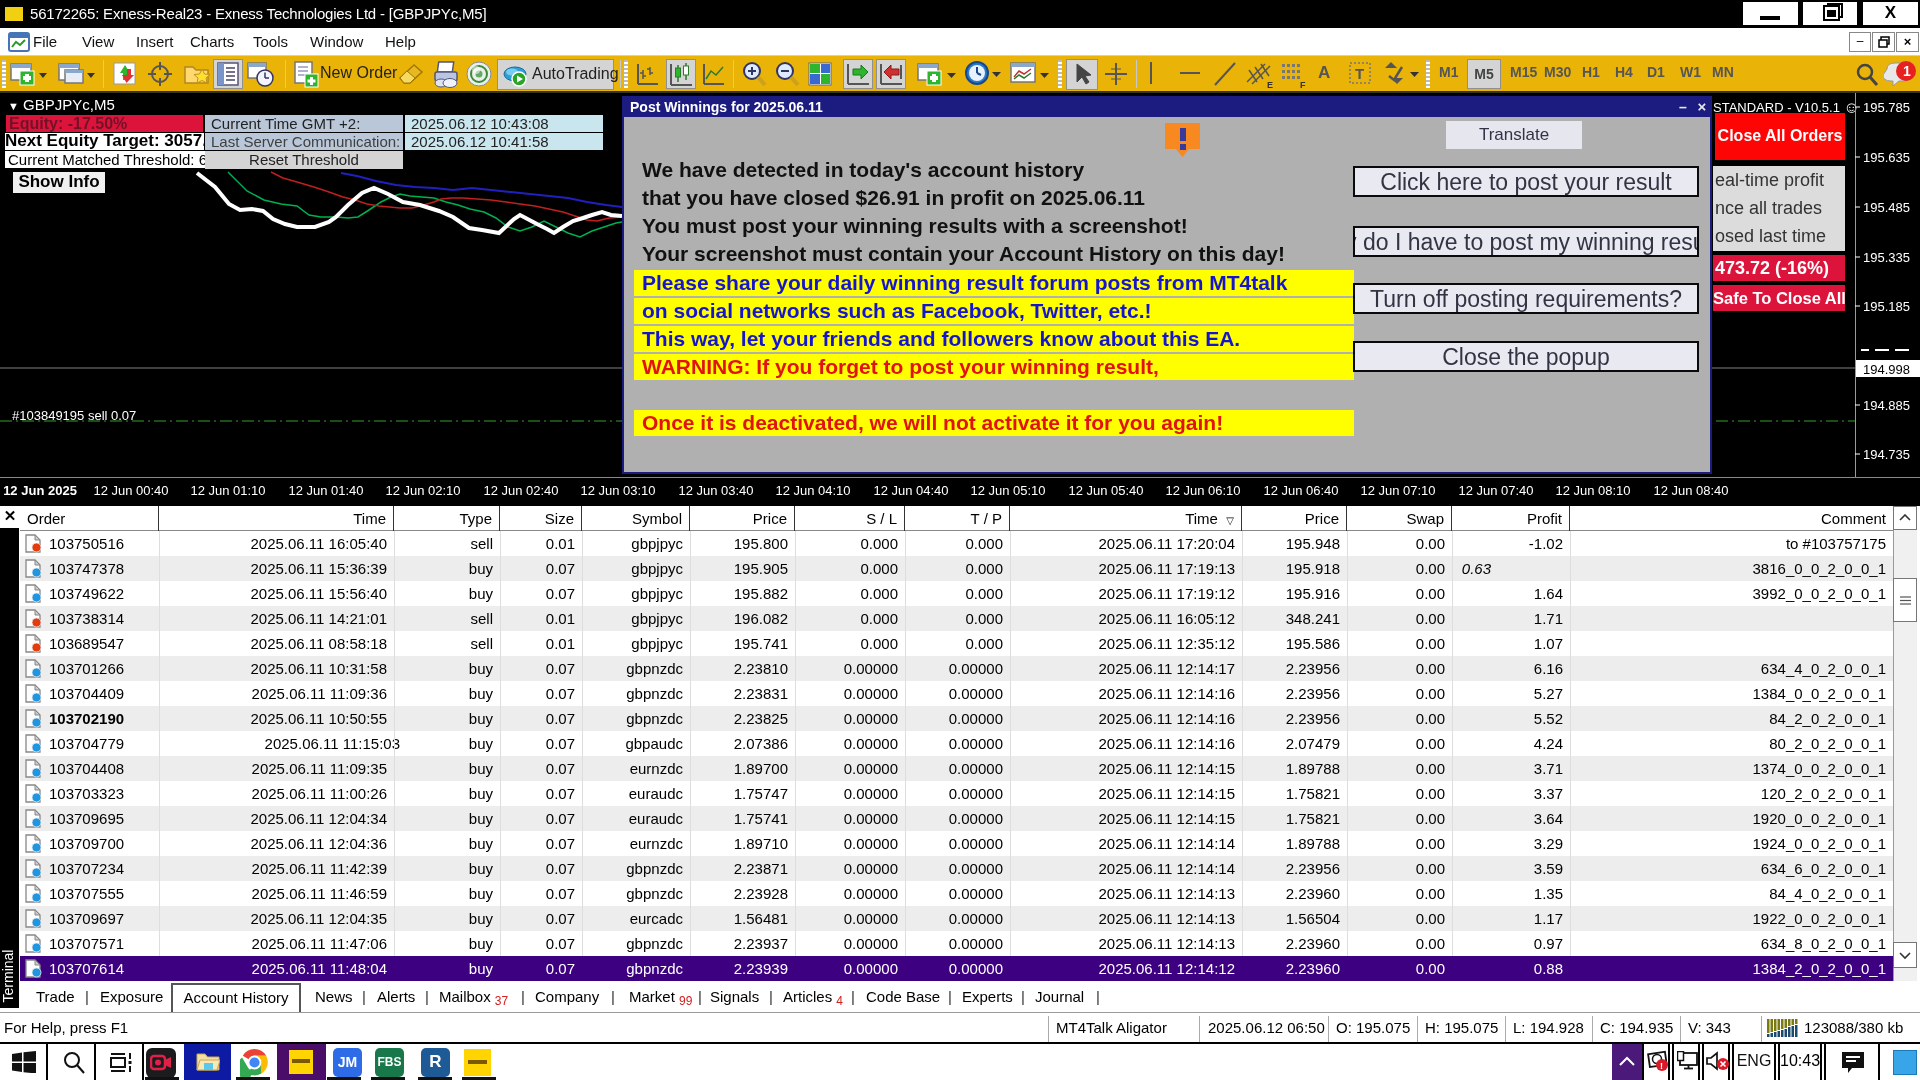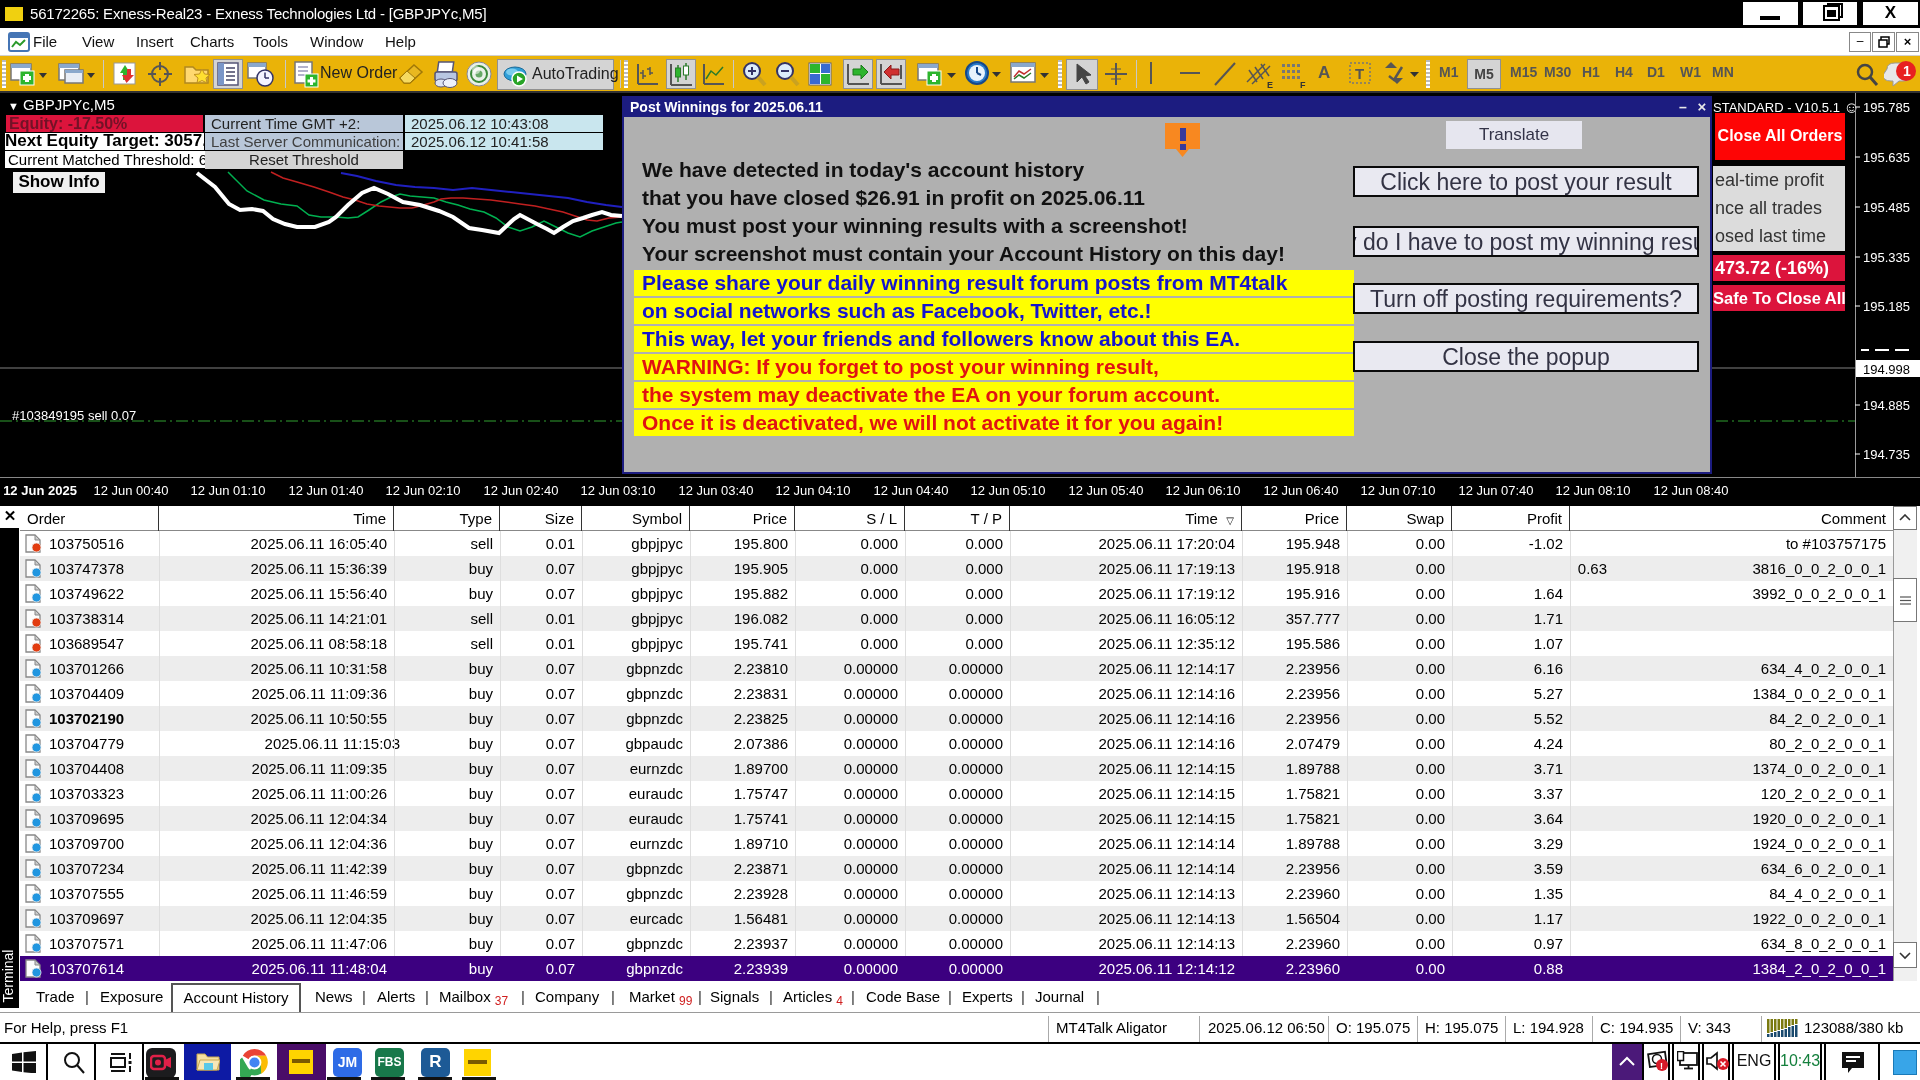--- a/index.html
+++ b/index.html
@@ -419,21 +419,20 @@
     <path d="M1 1 h35 v26 l-11 0 -6.5 8 -6.5 -8 h-11 z" fill="#f88820"></path>
     <rect x="16" y="6" width="6" height="13" fill="#3a3a9a"></rect>
       <rect x="16" y="22" width="6" height="6" fill="#3a3a9a"></rect>
   </svg>
   <div class="abs" style="left:822px;top:23px;width:136px;height:28px;background:#e6e6ef;color:#333348;font-size:17px;text-align:center;line-height:27px;">Translate</div>
   <div class="abs" style="left:18px;top:58px;font-size:21px;font-weight:bold;color:#111;line-height:28px;white-space:nowrap;">We have detected in today's account history<br>that you have closed $26.91 in profit on 2025.06.11<br>You must post your winning results with a screenshot!<br>Your screenshot must contain your Account History on this day!</div>
   <div class="abs" style="left:10px;top:172px;width:720px;height:26px;background:#ffff00;color:#1515cd;font-size:21px;font-weight:bold;line-height:26px;padding-left:8px;white-space:nowrap;">Please share your daily winning result forum posts from MT4talk</div>
   <div class="abs" style="left:10px;top:200px;width:720px;height:26px;background:#ffff00;color:#1515cd;font-size:21px;font-weight:bold;line-height:26px;padding-left:8px;white-space:nowrap;">on social networks such as Facebook, Twitter, etc.!</div>
   <div class="abs" style="left:10px;top:228px;width:720px;height:26px;background:#ffff00;color:#1515cd;font-size:21px;font-weight:bold;line-height:26px;padding-left:8px;white-space:nowrap;">This way, let your friends and followers know about this EA.</div>
   <div class="abs" style="left:10px;top:256px;width:720px;height:26px;background:#ffff00;color:#e01212;font-size:21px;font-weight:bold;line-height:26px;padding-left:8px;white-space:nowrap;">WARNING: If you forget to post your winning result,</div>
-  <div class="abs" style="left:10px;top:284px;width:720px;height:26px;background:#ffff00;color:#e01212;font-size:21px;font-weight:bold;line-height:26px;padding-left:8px;white-space:nowrap;">the system may deactivate the EA on your forum account.</div>
   <div class="abs" style="left:10px;top:312px;width:720px;height:26px;background:#ffff00;color:#e01212;font-size:21px;font-weight:bold;line-height:26px;padding-left:8px;white-space:nowrap;">Once it is deactivated, we will not activate it for you again!</div>
   <div class="abs pbtn" style="left:729px;top:68px;">Click here to post your result</div>
   <div class="abs pbtn" style="left:729px;top:128px;">
       <span>Why do I have to post my winning results?</span>
     </div>
   <div class="abs pbtn" style="left:729px;top:185px;">Turn off posting requirements?</div>
   <div class="abs pbtn" style="left:729px;top:243px;">Close the popup</div>
 </div>
 <div class="abs" id="terminal">
 
@@ -484,21 +483,21 @@
       <div class="cell cr" style="left:139px;width:228px;">2025.06.11 15:36:39</div>
       <div class="cell cr" style="left:374px;width:99px;">buy</div>
       <div class="cell cr" style="left:480px;width:75px;">0.07</div>
       <div class="cell cr" style="left:562px;width:101px;">gbpjpyc</div>
       <div class="cell cr" style="left:670px;width:98px;">195.905</div>
       <div class="cell cr" style="left:775px;width:103px;">0.000</div>
       <div class="cell cr" style="left:885px;width:98px;">0.000</div>
       <div class="cell cr" style="left:990px;width:225px;">2025.06.11 17:19:13</div>
       <div class="cell cr" style="left:1222px;width:98px;">195.918</div>
       <div class="cell cr" style="left:1327px;width:98px;">0.00</div>
-      <div class="cell cr" style="left:1476px;width:111px;">0.63</div>
+      <div class="cell cr" style="left:1360px;width:111px;font-style:italic;">0.63</div>
       <div class="cell cr" style="left:1550px;width:316px;">3816_0_0_2_0_0_1</div>
     </div>
 <div class="abs row" style="top:75px;background:#ffffff;">
       <svg class="cell" style="left:4px;top:3px;" width="19" height="19">
         <path d="M2 1 h9 l5 5 v12 h-14 z" fill="#fdfdfd" stroke="#888" stroke-width="1.3"></path>
         <path d="M11 1 l5 5 h-5 z" fill="#ccc" stroke="#888" stroke-width="1"></path>
         <circle cx="12.5" cy="13.5" r="4.5" fill="#2196e0" stroke="#eee" stroke-width="0.8"></circle>
       </svg>
       <div class="cell" style="left:29px;">103749622</div>
       <div class="cell cr" style="left:139px;width:228px;">2025.06.11 15:56:40</div>
@@ -522,21 +521,21 @@
       </svg>
       <div class="cell" style="left:29px;">103738314</div>
       <div class="cell cr" style="left:139px;width:228px;">2025.06.11 14:21:01</div>
       <div class="cell cr" style="left:374px;width:99px;">sell</div>
       <div class="cell cr" style="left:480px;width:75px;">0.01</div>
       <div class="cell cr" style="left:562px;width:101px;">gbpjpyc</div>
       <div class="cell cr" style="left:670px;width:98px;">196.082</div>
       <div class="cell cr" style="left:775px;width:103px;">0.000</div>
       <div class="cell cr" style="left:885px;width:98px;">0.000</div>
       <div class="cell cr" style="left:990px;width:225px;">2025.06.11 16:05:12</div>
-      <div class="cell cr" style="left:1222px;width:98px;">357.777</div>
+      <div class="cell cr" style="left:1222px;width:98px;">348.241</div>
       <div class="cell cr" style="left:1327px;width:98px;">0.00</div>
       <div class="cell cr" style="left:1432px;width:111px;">1.71</div>
       <div class="cell cr" style="left:1550px;width:316px;"></div>
     </div>
 <div class="abs row" style="top:125px;background:#ffffff;">
       <svg class="cell" style="left:4px;top:3px;" width="19" height="19">
         <path d="M2 1 h9 l5 5 v12 h-14 z" fill="#fdfdfd" stroke="#888" stroke-width="1.3"></path>
         <path d="M11 1 l5 5 h-5 z" fill="#ccc" stroke="#888" stroke-width="1"></path>
         <circle cx="12.5" cy="13.5" r="4.5" fill="#e23c10" stroke="#eee" stroke-width="0.8"></circle>
       </svg>
@@ -1008,21 +1007,21 @@
       </svg>
   </div>
   <div class="abs traybtn" style="left:1704px;width:28px;">
     <svg style="margin:7px 0 0 2px;" width="24" height="20">
         <polygon points="1,7 5,7 11,2 11,18 5,13 1,13" fill="none" stroke="#111" stroke-width="1.7"></polygon>
         <circle cx="17" cy="13" r="6" fill="#d81a28"></circle>
         <path d="M14.5 10.5 l5 5 m0 -5 l-5 5" stroke="#fff" stroke-width="1.6"></path>
       </svg>
   </div>
   <div class="abs traybtn" style="left:1734px;width:44px;text-align:center;font-size:16px;line-height:34px;color:#111;">ENG</div>
-  <div class="abs traybtn" style="left:1780px;width:44px;text-align:right;font-size:16px;line-height:34px;color:#15803d;">10:43</div>
+  <div class="abs traybtn" style="left:1780px;width:44px;text-align:right;font-size:16px;line-height:34px;color:#000000;">10:43</div>
   <div class="abs traybtn" style="left:1826px;width:56px;">
     <svg style="margin:6px 0 0 14px;" width="26" height="25">
         <path d="M2 2 h22 v16 h-12 l-4 5 v-5 h-6 z" fill="#111"></path>
         <g stroke="#fff" stroke-width="2">
           <line x1="6" y1="7" x2="20" y2="7"></line>
           <line x1="6" y1="11" x2="16" y2="11"></line>
         </g>
       </svg>
   </div>
   <div class="abs" style="left:1893px;top:6px;width:24px;height:25px;background:#38a5e8;border:1px solid #1a7ab8;"></div>

